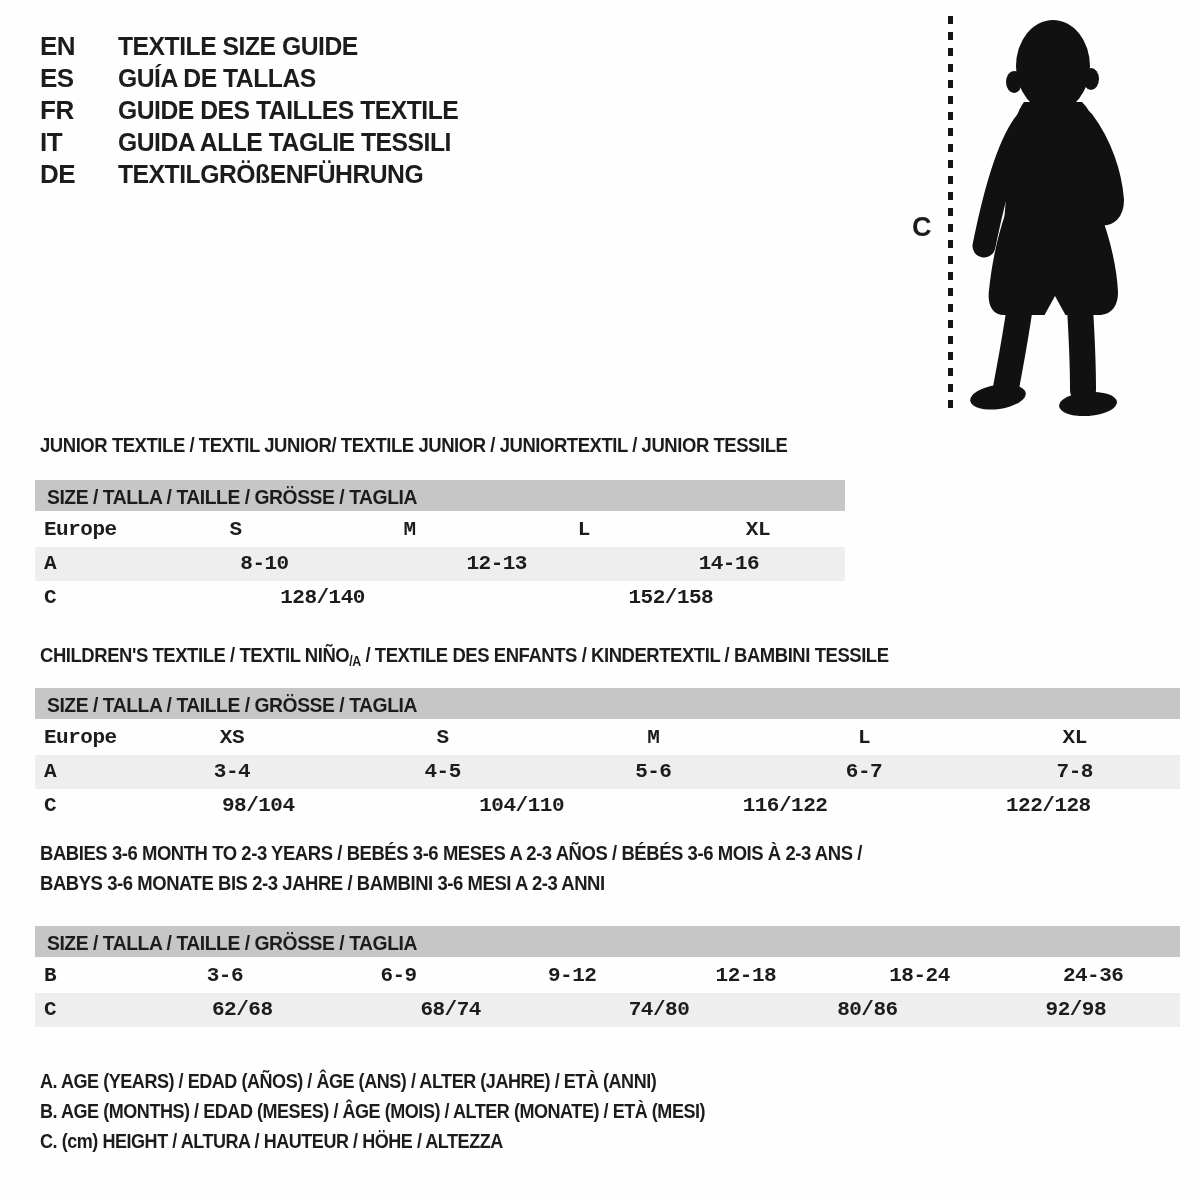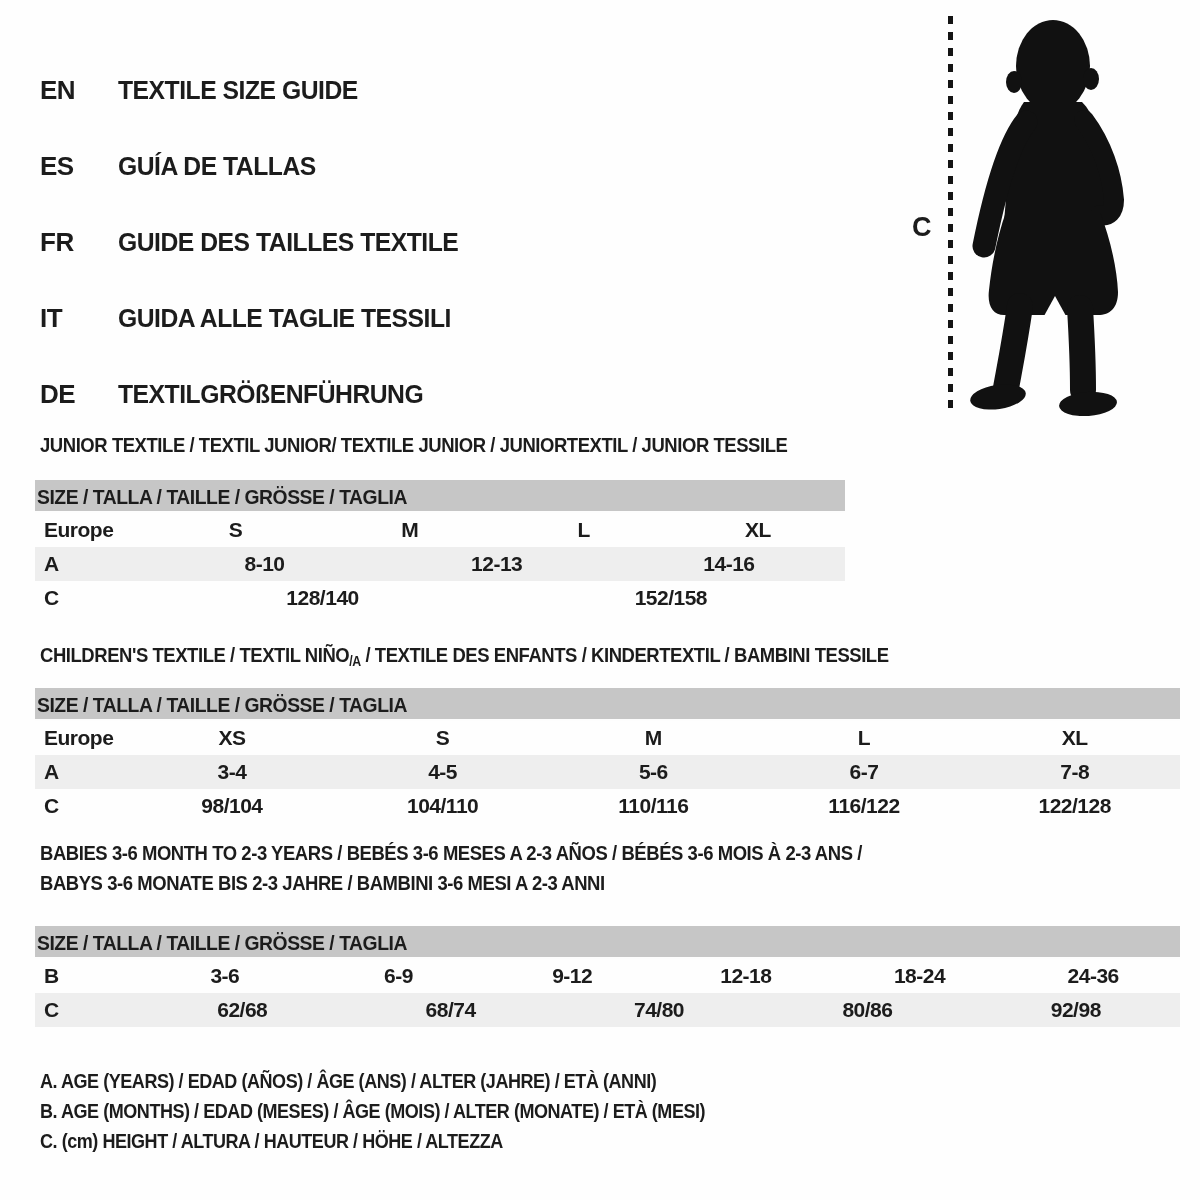--- a/index.html
+++ b/index.html
@@ -10,21 +10,21 @@
     background: #fefefe;
     font-family: "Liberation Sans", sans-serif;
     font-weight: bold;
     color: #1c1c1c;
     overflow: hidden;
     letter-spacing: -0.5px;
   }
 
   
   .lang-block { position: absolute; left: 40px; top: 30px; }
-  .lang-row { display: flex; height: 32px; line-height: 32px; font-size: 26px; margin-top: 44px; }
+  .lang-row { display: flex; height: 32px; line-height: 32px; font-size: 26px; }
   .lang-code { width: 78px; }
   .lang-label { white-space: nowrap; transform: scaleX(0.95); transform-origin: left center; }
 
   
   .measure-line {
     position: absolute; left: 948px; top: 16px; width: 5px; height: 400px;
     background: repeating-linear-gradient(to bottom, #141414 0 8px, transparent 8px 16px);
   }
   .measure-label {
     position: absolute; left: 912px; top: 212px;
@@ -43,27 +43,27 @@
   .title-babies-1 { top: 841px; }
   .title-babies-2 { top: 871px; }
   .sub-small { font-size: 14px; vertical-align: -4px; }
 
   
   .size-table { position: absolute; left: 35px; font-size: 21px; }
   .size-table .bar {
     height: 33px; line-height: 33px;
     background: #c6c6c6;
     border-bottom: 2px solid #fdfdfd;
-    padding-left: 2px;
+    padding-left: 12px;
     white-space: nowrap;
   }
   .size-table .bar span { display: inline-block; transform: scaleX(0.92); transform-origin: left center; }
   .trow { display: flex; height: 34px; line-height: 34px; }
   .trow.shaded { background: #eeeeee; }
-  .cell { flex: 1 1 0; text-align: center; overflow: hidden; }
+  .cell { flex: 1 1 0; text-align: center; overflow: hidden; font-family: Liberation Mono, monospace; }
   .label-cell { flex: 0 0 var(--label-w); text-align: left; padding-left: 9px; }
   .table-junior   { top: 480px; width: 810px;  --label-w: 14%; }
   .table-children { top: 688px; width: 1145px; --label-w: 8%;  }
   .table-babies   { top: 926px; width: 1145px; --label-w: 9%;  }
 
   
   .legend { position: absolute; left: 40px; top: 1066px; font-size: 20px; }
   .legend-line {
     height: 30px; line-height: 30px; white-space: nowrap;
     transform: scaleX(0.90); transform-origin: left center;
@@ -160,21 +160,20 @@
         <div class="cell">3-4</div>
         <div class="cell">4-5</div>
         <div class="cell">5-6</div>
         <div class="cell">6-7</div>
         <div class="cell">7-8</div>
       </div>
       <div class="trow">
         <div class="cell label-cell">C</div>
         <div class="cell">98/104</div>
         <div class="cell">104/110</div>
-        <div class="cell">110/116</div>
         <div class="cell">116/122</div>
         <div class="cell">122/128</div>
       </div>
     </div>
 </div>
 
 <div class="section-title title-babies-1">BABIES 3-6 MONTH TO 2-3 YEARS / BEBÉS 3-6 MESES A 2-3 AÑOS / BÉBÉS 3-6 MOIS À 2-3 ANS /</div>
 <div class="section-title title-babies-2">BABYS 3-6 MONATE BIS 2-3 JAHRE / BAMBINI 3-6 MESI A 2-3 ANNI</div>
 <div class="size-table table-babies">
   <div class="bar">

